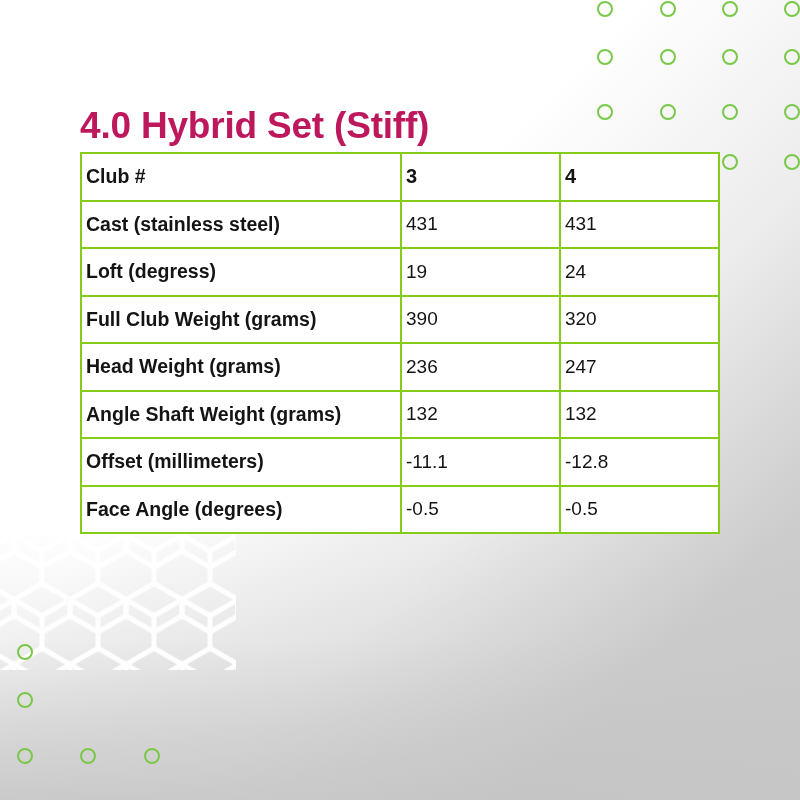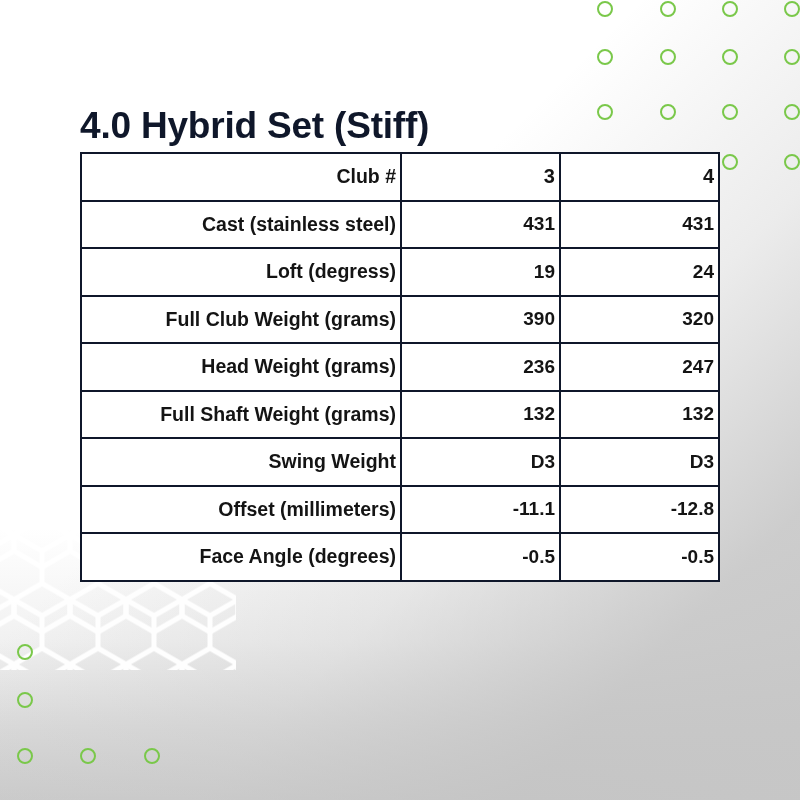--- a/index.html
+++ b/index.html
@@ -46,61 +46,61 @@
     pointer-events: none;
   }
 
   
   #page-title {
     position: absolute;
     left: 80px;
     top: 80px;
     font-size: 37px;
     font-weight: bold;
-    color: #0f172a;
+    color: #be185d;
     letter-spacing: -0.2px;
     white-space: nowrap;
   }
 
   
   #spec-table-wrap {
     position: absolute;
     left: 80px;
     top: 152px;
     width: 640px;
   }
   table#spec-table {
     border-collapse: collapse;
     width: 640px;
     table-layout: fixed;
     background: #ffffff;
   }
   table#spec-table td,
   table#spec-table th {
-    border: 2px solid #0f172a;
+    border: 2px solid #84cc16;
     height: 47.5px;
-    text-align: right;
+    text-align: left;
     vertical-align: middle;
     color: #141414;
     padding: 0 4px;
     box-sizing: border-box;
   }
   table#spec-table col.c-label { width: 316px; }
   table#spec-table col.c-val   { width: 157px; }
 
   .cell-label {
     font-weight: bold;
     font-size: 19.5px;
   }
   .cell-head-num {
     font-weight: bold;
     font-size: 20px;
   }
   .cell-value {
-    font-weight: bold;
+    font-weight: normal;
     font-size: 19px;
   }
 </style>
 </head>
 <body>
 
 <div id="bg-gradient"></div>
 
 <svg id="hex-pattern" viewBox="0 0 250 200" xmlns="http://www.w3.org/2000/svg">
   <defs>
@@ -169,28 +169,23 @@
           <td class="cell-label">Full Club Weight (grams)</td>
           <td class="cell-value">390</td>
           <td class="cell-value">320</td>
         </tr>
         <tr>
           <td class="cell-label">Head Weight (grams)</td>
           <td class="cell-value">236</td>
           <td class="cell-value">247</td>
         </tr>
         <tr>
-          <td class="cell-label">Full Shaft Weight (grams)</td>
+          <td class="cell-label">Angle Shaft Weight (grams)</td>
           <td class="cell-value">132</td>
           <td class="cell-value">132</td>
-        </tr>
-        <tr>
-          <td class="cell-label">Swing Weight</td>
-          <td class="cell-value">D3</td>
-          <td class="cell-value">D3</td>
         </tr>
         <tr>
           <td class="cell-label">Offset (millimeters)</td>
           <td class="cell-value">-11.1</td>
           <td class="cell-value">-12.8</td>
         </tr>
         <tr>
           <td class="cell-label">Face Angle (degrees)</td>
           <td class="cell-value">-0.5</td>
           <td class="cell-value">-0.5</td>

